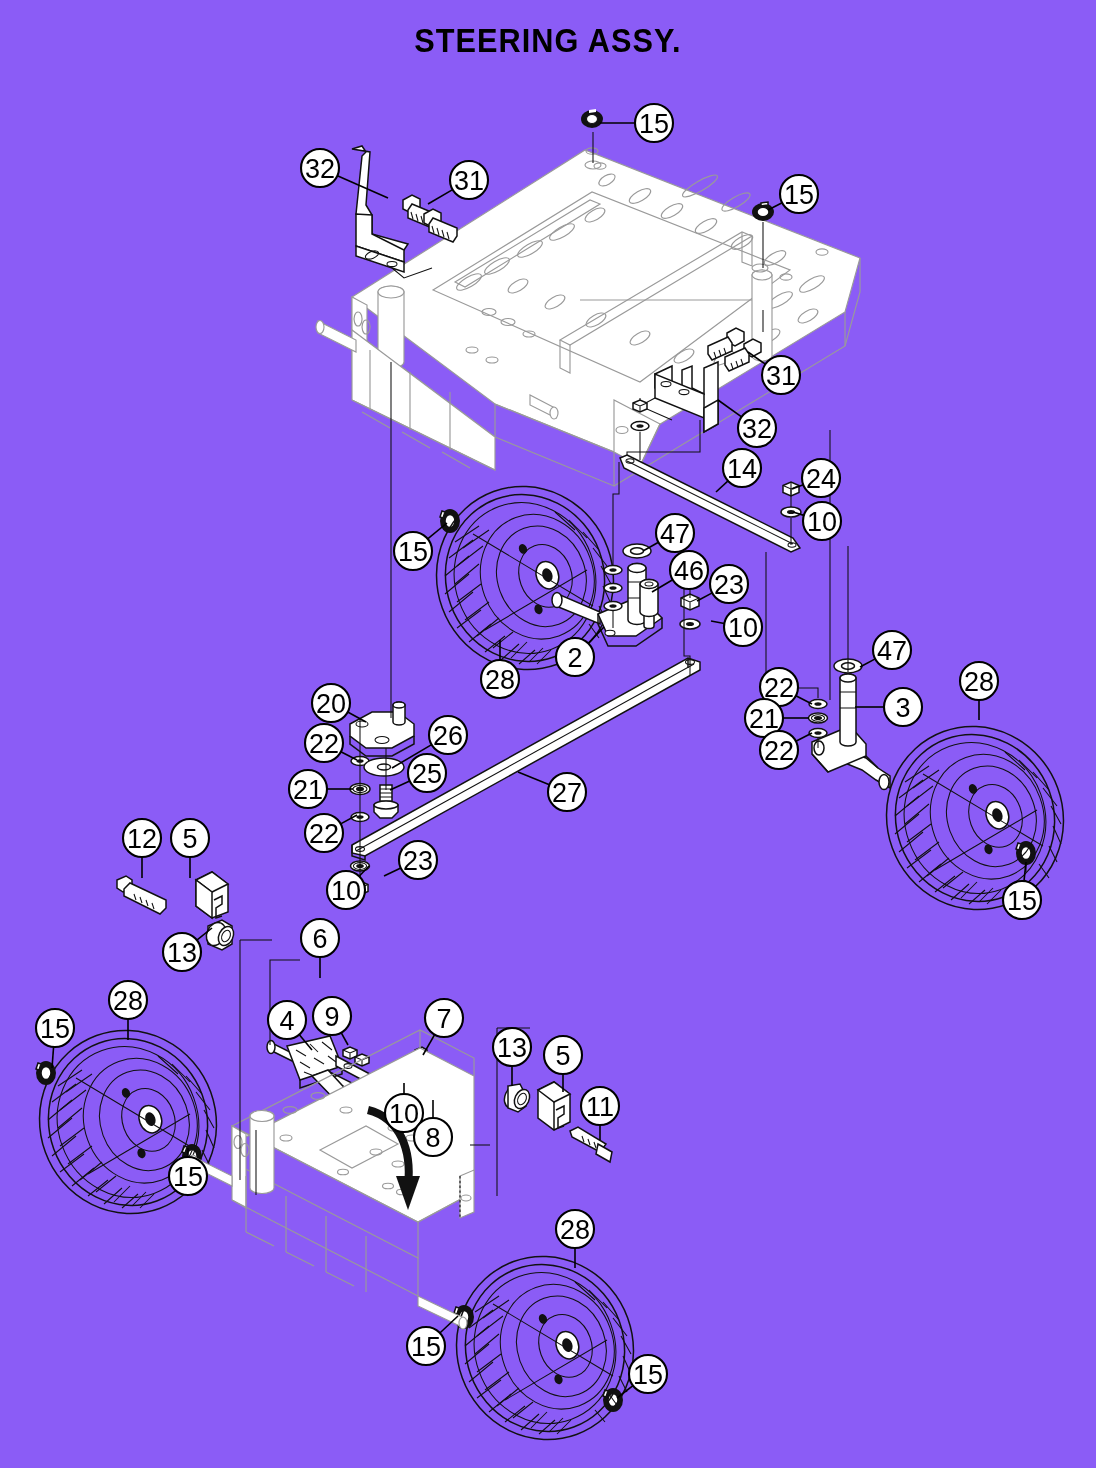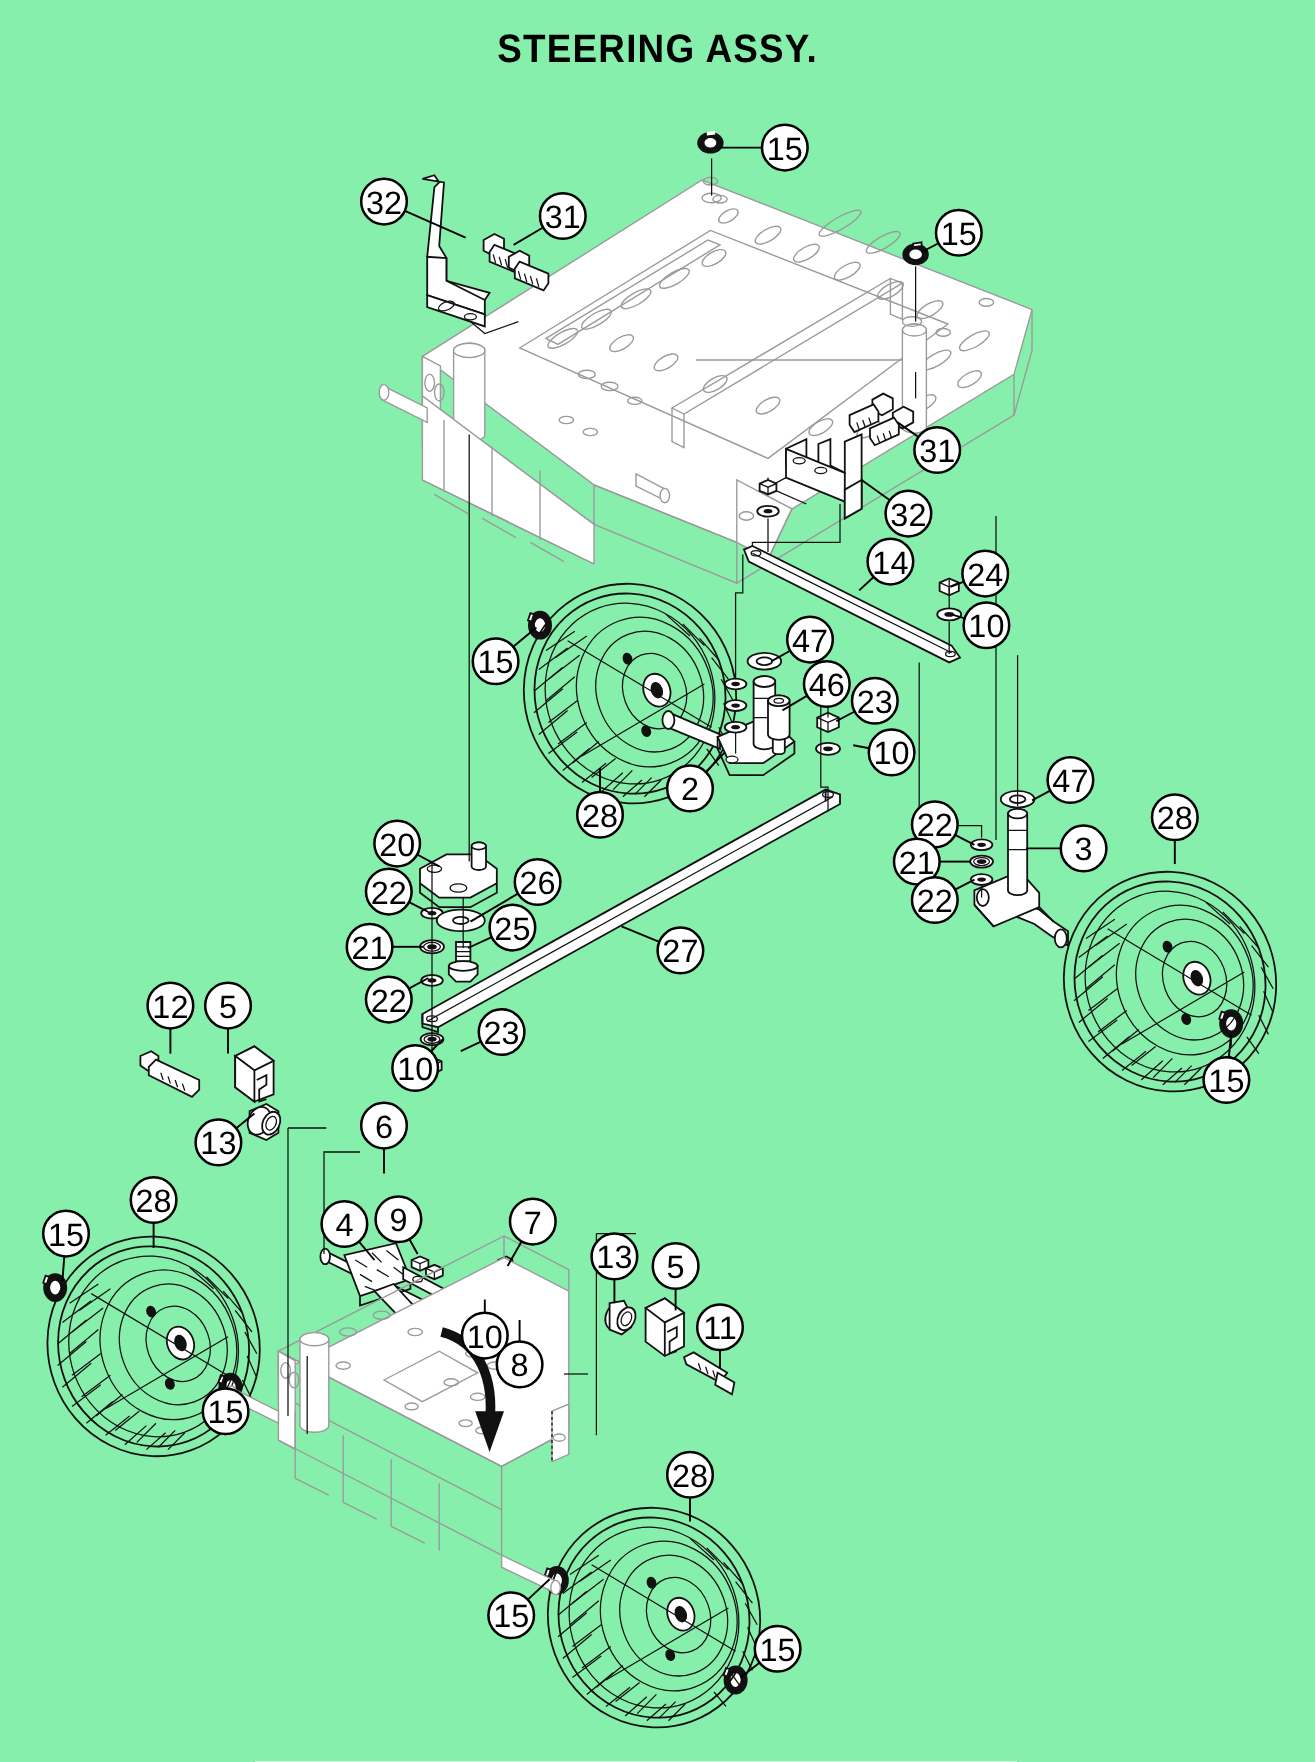--- a/index.html
+++ b/index.html
@@ -1,17 +1,17 @@
 <!DOCTYPE html>
 <html><head>
 <meta charset="utf-8">
 <style>
   html,body{margin:0;padding:0;background:#fff;}
   body{width:1096px;height:1468px;font-family:"Liberation Sans",sans-serif;}
-  #stage{position:relative;width:1096px;height:1468px;background:#86efac;overflow:hidden;}
+  #stage{position:relative;width:1096px;height:1468px;background:#8b5cf6;overflow:hidden;}
   #title{
     position:absolute;left:0;top:22px;width:1096px;text-align:center;
     font-family:"Liberation Sans",sans-serif;
     font-weight:bold;font-size:33px;letter-spacing:1.1px;color:#000;
     transform:scaleX(0.93);transform-origin:center top;
   }
   svg.layer{position:absolute;left:0;top:0;width:1096px;height:1468px;}
   .cal-c{fill:#fff;stroke:#000;stroke-width:2.1;}
   .cal-t{font-family:"Liberation Sans",sans-serif;font-size:27px;fill:#000;
          text-anchor:middle;dominant-baseline:central;}

